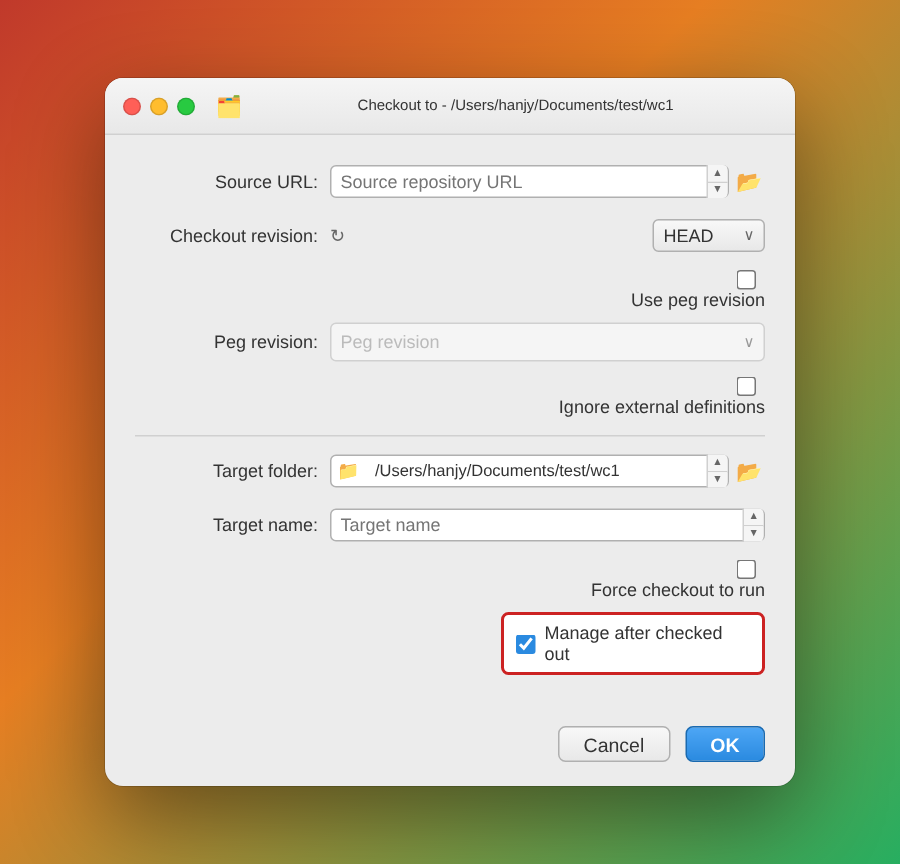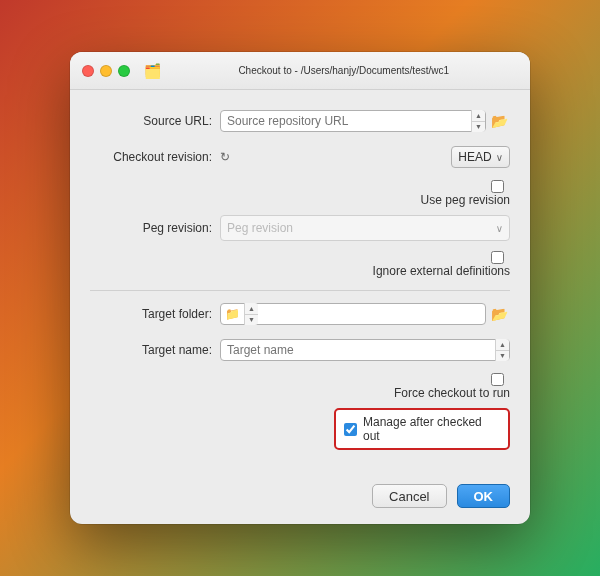--- a/index.html
+++ b/index.html
@@ -191,21 +191,21 @@
 
     .head-select {
       display: flex;
       align-items: center;
       height: 22px;
       border: 1px solid #b0b0b0;
       border-radius: 4px;
       background: linear-gradient(to bottom, #f8f8f8, #e8e8e8);
       padding: 0 6px;
       cursor: pointer;
-      gap: 4px;
+      gap: 20px;
     }
 
     .head-text {
       font-size: 12px;
       color: #333;
     }
 
     .head-arrow {
       font-size: 10px;
       color: #666;
@@ -383,20 +383,21 @@
       <label for="ignoreExternal" class="checkbox-label">Ignore external definitions</label>
     </div>
 
     <div class="divider"></div>
 
     <div class="form-row" style="margin-top:10px;">
       <div class="form-label">Target folder:</div>
       <div class="form-control">
         <div class="text-input-with-arrows" style="width:100%;">
           <span style="padding:0 4px; font-size:12px;">📁</span>
+          <input type="text" style="flex: 1 1 0%; border: none; outline: none; font-size: 11px; background: transparent; color: rgb(51, 51, 51);" value="/Users/hanjy/Documents/test/wc1">
           <div class="arrow-buttons">
             <div class="arrow-btn">▲</div>
             <div class="arrow-btn">▼</div>
           </div>
         </div>
         <div class="folder-icon-btn">📂</div>
       </div>
     </div>
 
     <div class="form-row">

